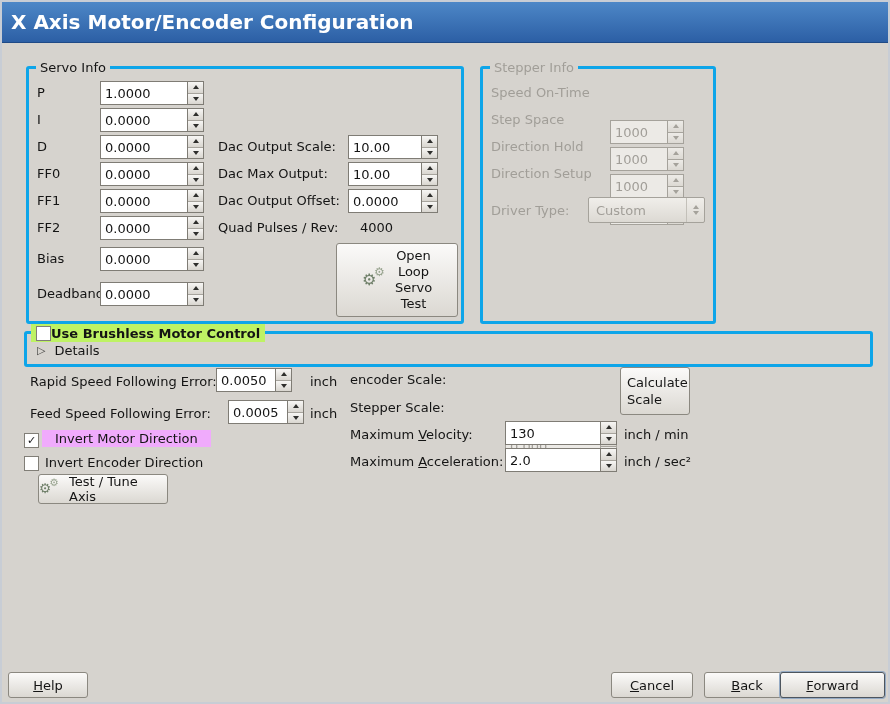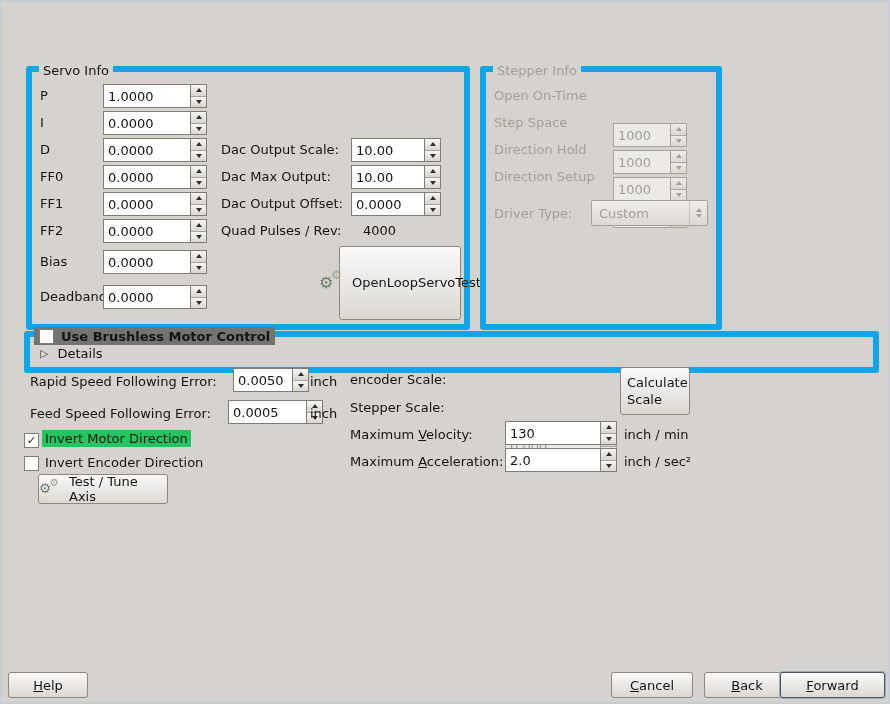--- a/index.html
+++ b/index.html
@@ -1,19 +1,19 @@
 <!DOCTYPE html>
 <html><head>
 <meta charset="utf-8">
 <style>
   body{margin:0;background:#e9e9e9;font-family:"DejaVu Sans","Liberation Sans",sans-serif;}
   .window{position:relative;width:890px;height:704px;background:#d6d3ce;box-shadow:inset 0 0 0 2px #c8cdd5;overflow:hidden;font-size:13px;color:#141414;}
   .titlebar{position:absolute;left:2px;top:2px;width:886px;height:40px;background:linear-gradient(#4d87c7,#2c5fa5);display:flex;align-items:center;border-bottom:1px solid #1f4a86;}
   .title{color:#ffffff;font-weight:bold;font-size:20px;padding-left:9px;white-space:nowrap;}
-  .frame{position:absolute;border:6px solid #0ea5e9;border-radius:3px;}
+  .frame{position:absolute;border:3px solid #0ea5e9;border-radius:3px;}
   .frame-label{position:absolute;left:7px;top:-9px;background:#d6d3ce;padding:0 4px;white-space:nowrap;}
   .lbl{position:absolute;white-space:nowrap;}
   .dis{color:#a19e98;}
   .b{font-weight:bold;}
   .spin{position:absolute;height:24px;display:flex;border:1px solid #7f7c75;background:#fff;box-sizing:border-box;}
   .spin .entry{flex:1;display:flex;align-items:center;padding:0 4px;overflow:hidden;background:#fff;}
   .spin .steppers{width:15px;display:flex;flex-direction:column;border-left:1px solid #7f7c75;}
   .spin .step{flex:1;display:flex;align-items:center;justify-content:center;background:linear-gradient(#f7f6f4,#d9d6d0);}
   .spin .step:first-child{border-bottom:1px solid #a7a49d;}
   .tu{width:0;height:0;border-left:3px solid transparent;border-right:3px solid transparent;border-bottom:4px solid #2e2e2c;}
@@ -27,36 +27,39 @@
   .combo{position:absolute;display:flex;border:1px solid #a5a29b;background:linear-gradient(#f0eeea,#dcd9d3);box-sizing:border-box;border-radius:2px;}
   .combo .combo-text{flex:1;display:flex;align-items:center;padding:0 7px;color:#a19e98;}
   .combo .arrows{width:17px;display:flex;flex-direction:column;align-items:center;justify-content:center;gap:2px;border-left:1px solid #c3c0b9;}
   .combo .tu{border-bottom-color:#a5a29b;}
   .combo .td{border-top-color:#a5a29b;}
   .btn{position:absolute;display:flex;align-items:center;justify-content:center;gap:6px;border:1px solid #8b8880;border-radius:3px;background:linear-gradient(#fbfaf9,#dbd8d2);box-sizing:border-box;color:#141414;}
   .btn.focusd{border-color:#4d555e;box-shadow:0 0 0 1px #94aac4;}
   .btn.col{flex-direction:column;align-items:flex-start;gap:0;padding:3px 6px;line-height:17px;justify-content:center;}
   .cb{position:absolute;width:13px;height:13px;background:#fff;border:1px solid #817e77;display:flex;align-items:center;justify-content:center;font-size:11px;font-weight:bold;color:#17171a;}
   .cb-inline{width:13px;height:13px;background:#fff;border:1px solid #817e77;display:inline-flex;align-items:center;justify-content:center;flex:none;font-size:11px;font-weight:bold;color:#17171a;}
-  .cb-row{position:absolute;display:flex;align-items:center;gap:7px;background:#737373;padding:0 5px;height:18px;}
+  .cb-row{position:absolute;display:flex;align-items:center;background:#bef264;padding:0 5px;height:18px;}
   .expander{position:absolute;display:flex;align-items:center;gap:9px;}
   .exp-tri{font-size:11px;color:#3a3a38;line-height:11px;}
   .gears{position:relative;width:27px;height:24px;flex:none;}
   .gears .g1{position:absolute;left:0;top:4px;font-size:16px;line-height:16px;color:#70806a;}
   .gears .g2{position:absolute;left:12px;top:-2px;font-size:12px;line-height:12px;color:#97a38e;}
   .gears.sm{transform:scale(0.85);transform-origin:left center;width:24px;}
-  .ol-lines{display:flex;flex-direction:row;align-items:center;line-height:16px;}
-  .hl{background:#22c55e;padding:1px 3px;}
+  .ol-lines{display:flex;flex-direction:column;align-items:center;line-height:16px;}
+  .hl{background:#f0abfc;padding:1px 13px;}
   .mn{text-decoration:underline;}
 </style>
 </head>
 <body>
 
 <div class="window">
 
+  <div class="titlebar">
+    <span class="title">X Axis Motor/Encoder Configuration</span>
+  </div>
 
   <div class="frame" style="left:26px;top:66px;width:432px;height:252px">
     <span class="frame-label">Servo Info</span>
 
     <span class="lbl" style="left:8px;top:16px">P</span>
     <div class="spin" style="left:71px;top:12px;width:104px">
       <span class="entry">1.0000</span>
       <span class="steppers">
         <span class="step">
             <i class="tu"></i>
@@ -210,21 +213,21 @@
         <span>Loop</span>
         <span>Servo</span>
         <span>Test</span>
       </span>
     </div>
   </div>
 
   <div class="frame" style="left:480px;top:66px;width:230px;height:252px">
     <span class="frame-label dis">Stepper Info</span>
 
-    <span class="lbl dis" style="left:8px;top:16px">Open On-Time</span>
+    <span class="lbl dis" style="left:8px;top:16px">Speed On-Time</span>
     <div class="spin disab" style="left:127px;top:12px;width:74px">
       <span class="entry">1000</span>
       <span class="steppers">
         <span class="step">
             <i class="tu"></i>
           </span>
         <span class="step">
             <i class="td"></i>
           </span>
       </span>
@@ -284,35 +287,35 @@
       <span class="cb-inline"></span>
       <span class="b">Use Brushless Motor Control</span>
     </div>
     <div class="expander" style="left:10px;top:9px">
       <span class="exp-tri">▷</span>
       <span>Details</span>
     </div>
   </div>
 
   <span class="lbl" style="left:30px;top:374px">Rapid Speed Following Error:</span>
-  <div class="spin" style="left:233px;top:368px;width:76px">
+  <div class="spin" style="left:216px;top:368px;width:76px">
     <span class="entry">0.0050</span>
     <span class="steppers">
       <span class="step">
           <i class="tu"></i>
         </span>
       <span class="step">
           <i class="td"></i>
         </span>
     </span>
   </div>
   <span class="lbl" style="left:310px;top:374px">inch</span>
 
   <span class="lbl" style="left:30px;top:406px">Feed Speed Following Error:</span>
-  <div class="spin" style="left:228px;top:400px;width:95px">
+  <div class="spin" style="left:228px;top:400px;width:76px">
     <span class="entry">0.0005</span>
     <span class="steppers">
       <span class="step">
           <i class="tu"></i>
         </span>
       <span class="step">
           <i class="td"></i>
         </span>
     </span>
   </div>

